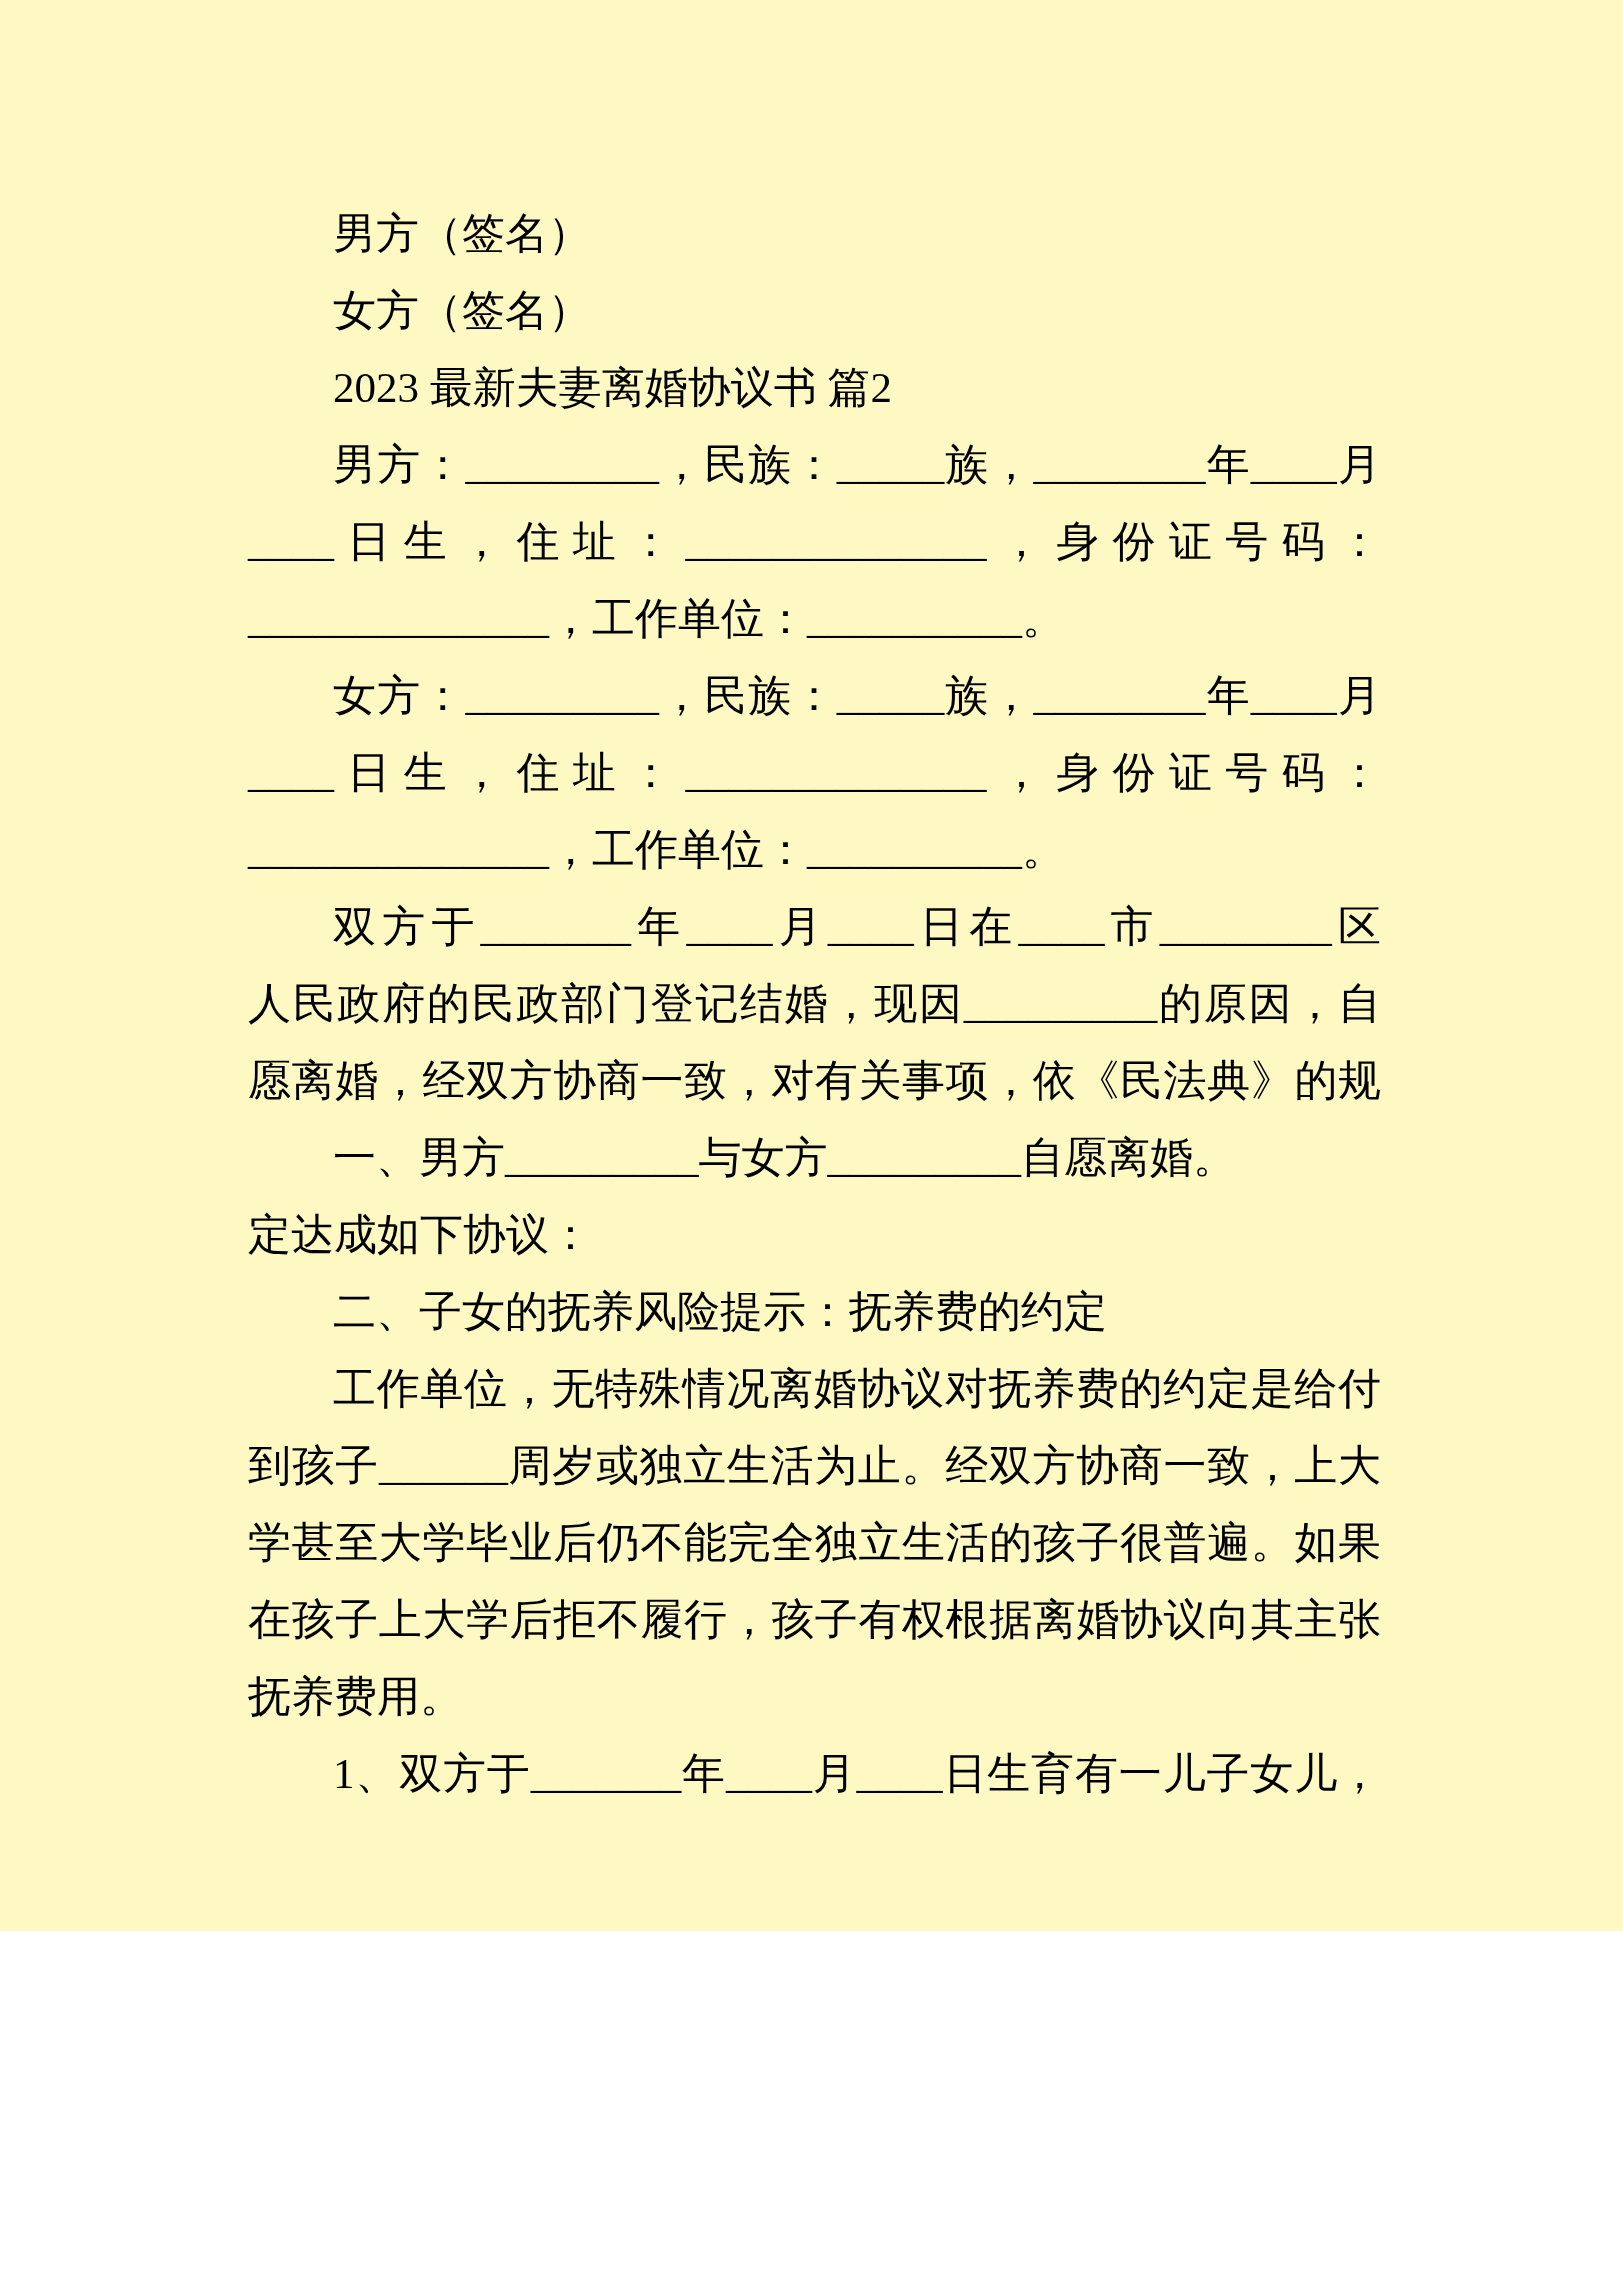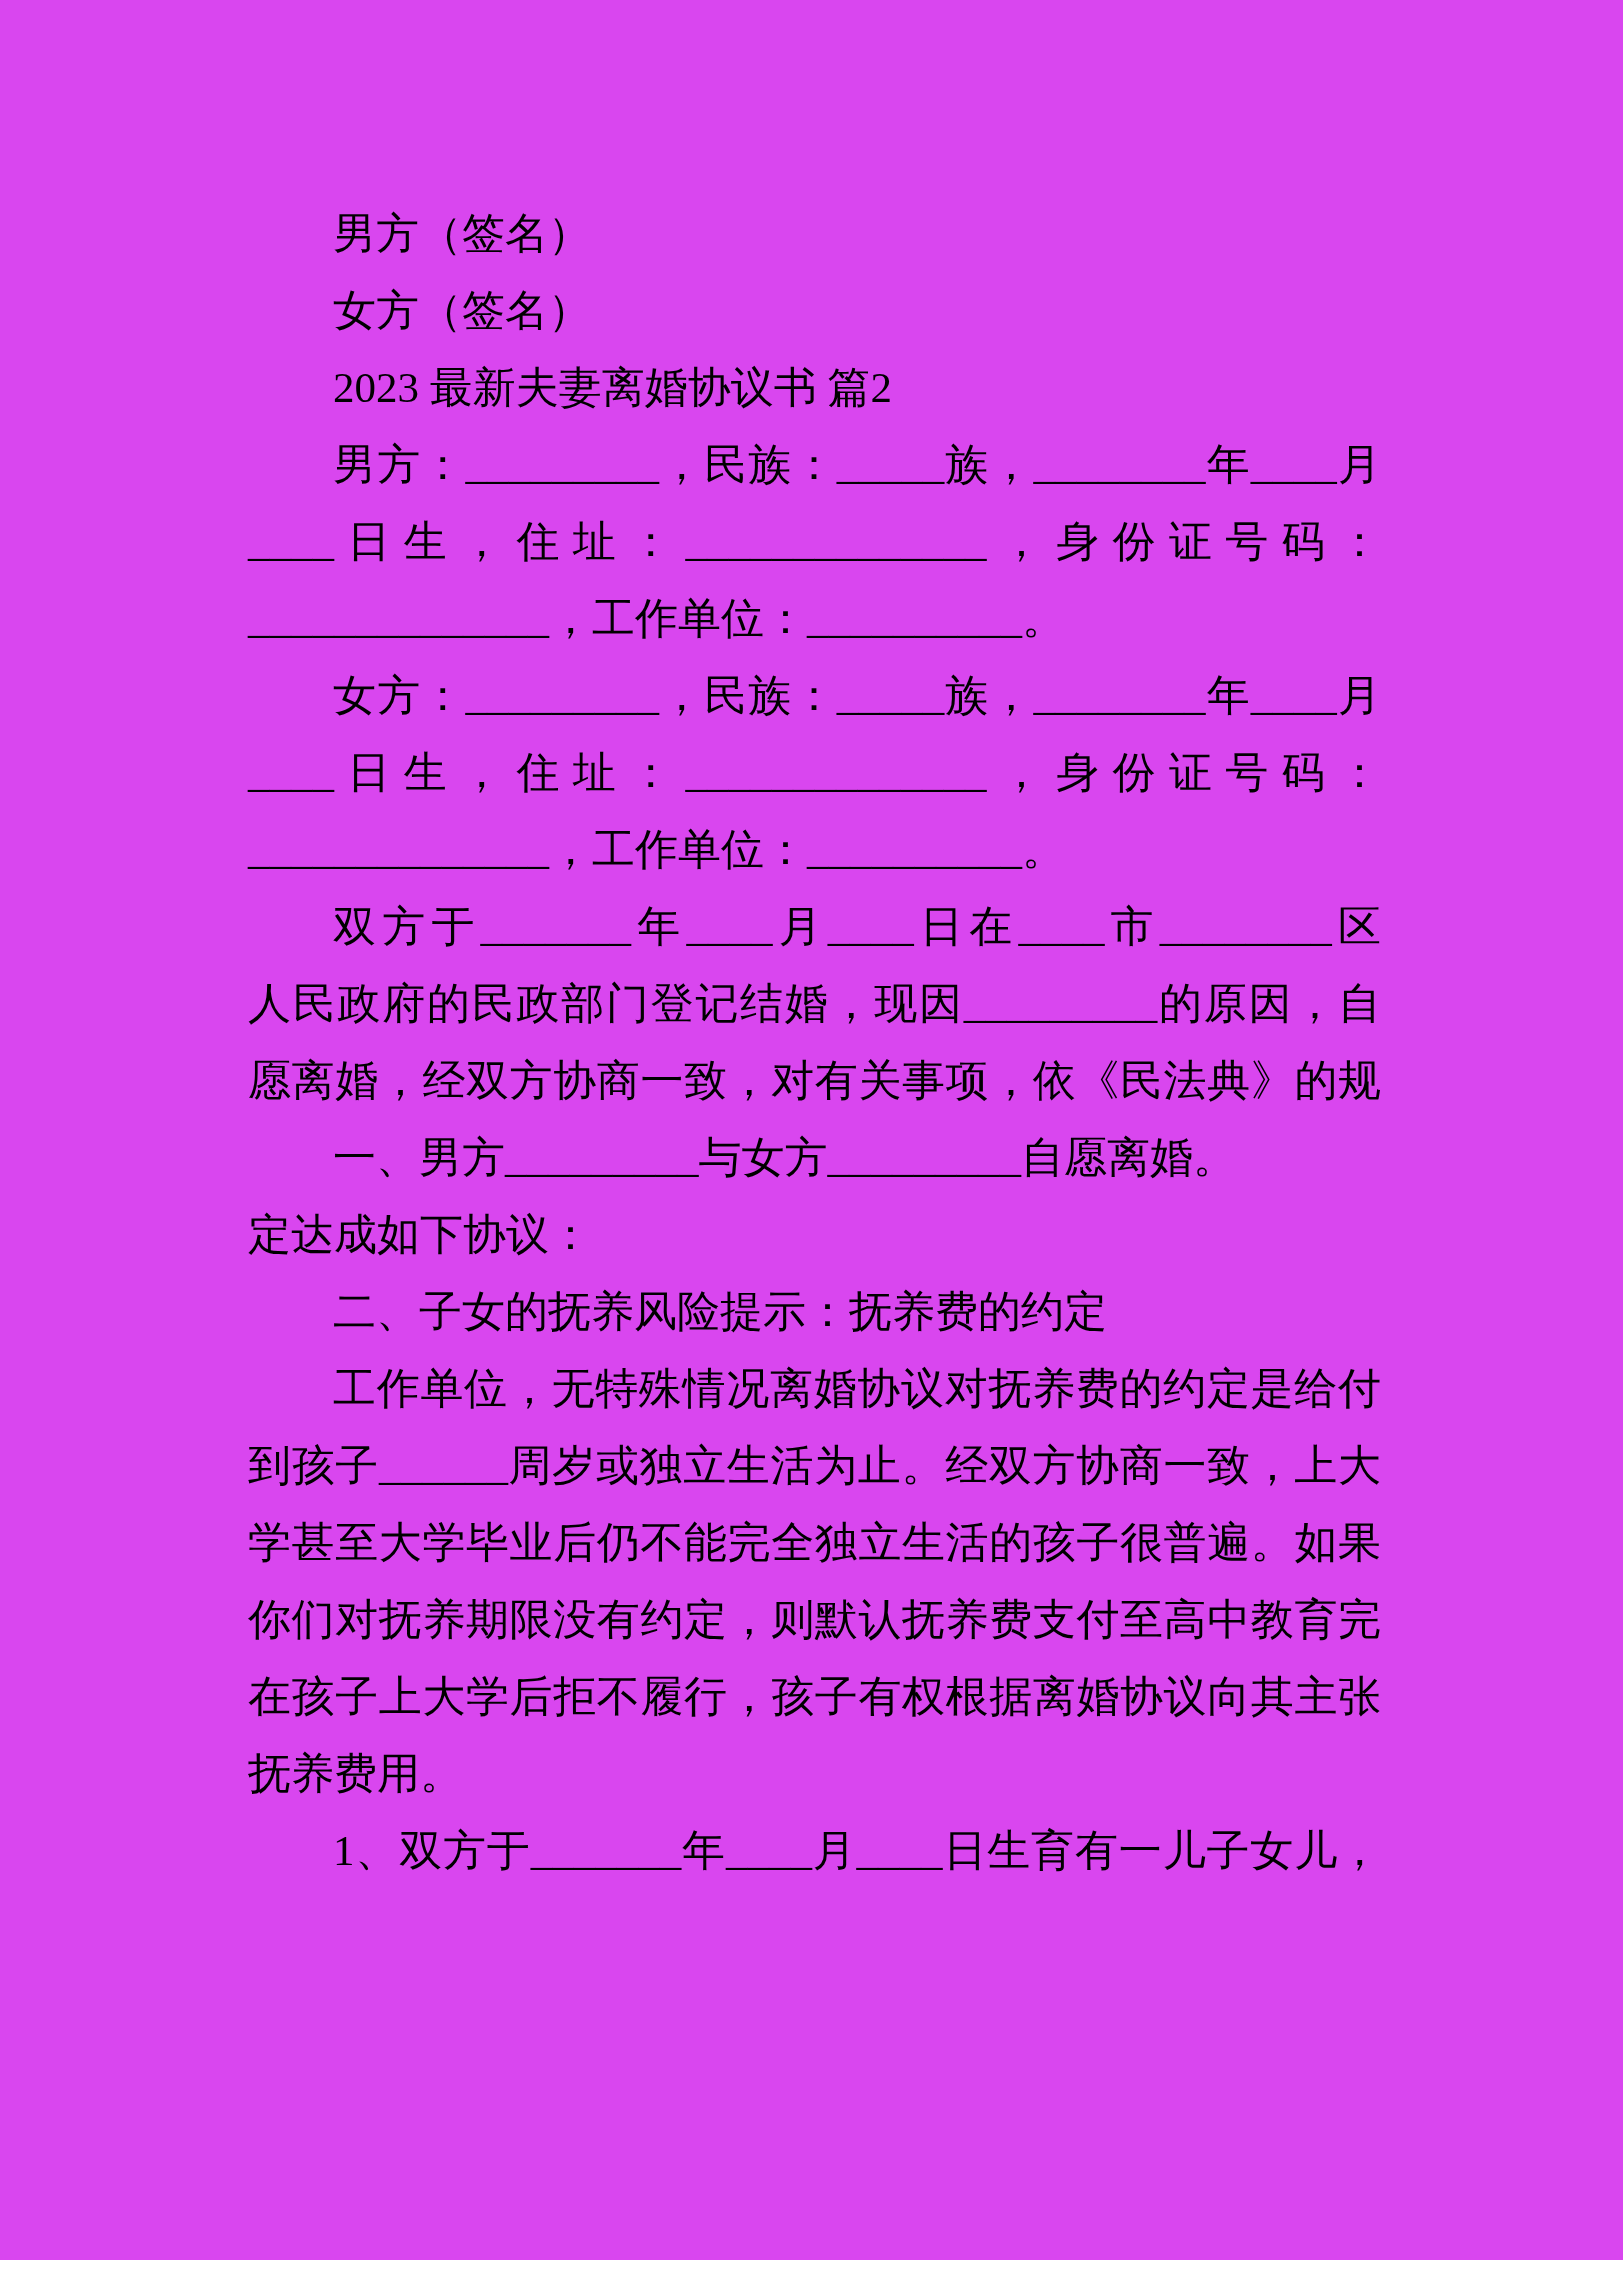--- a/index.html
+++ b/index.html
@@ -3,22 +3,22 @@
 <meta charset="utf-8">
 <style>
   html, body {
     margin: 0;
     padding: 0;
     background: #ffffff;
   }
   .page {
     position: relative;
     width: 1623px;
-    height: 2260px;
-    background: #d946ef;
+    height: 1931px;
+    background: #fef9c3;
     overflow: hidden;
   }
   .doc-content {
     position: absolute;
     left: 248px;
     top: 195px;
     width: 1133px;
     font-family: "Liberation Serif", "DejaVu Serif", serif;
     font-size: 43px;
     line-height: 77px;
@@ -55,19 +55,18 @@
       <div class="line">______________，工作单位：__________。</div>
       <div class="line indent justify">双方于_______年____月____日在____市________区</div>
       <div class="line justify">人民政府的民政部门登记结婚，现因_________的原因，自</div>
       <div class="line justify">愿离婚，经双方协商一致，对有关事项，依《民法典》的规</div>
       <div class="line indent">一、男方_________与女方_________自愿离婚。</div>
       <div class="line">定达成如下协议：</div>
       <div class="line indent">二、子女的抚养风险提示：抚养费的约定</div>
       <div class="line indent justify">工作单位，无特殊情况离婚协议对抚养费的约定是给付</div>
       <div class="line justify">到孩子______周岁或独立生活为止。经双方协商一致，上大</div>
       <div class="line justify">学甚至大学毕业后仍不能完全独立生活的孩子很普遍。如果</div>
-      <div class="line justify">你们对抚养期限没有约定，则默认抚养费支付至高中教育完</div>
       <div class="line justify">在孩子上大学后拒不履行，孩子有权根据离婚协议向其主张</div>
       <div class="line">抚养费用。</div>
       <div class="line indent justify">1、双方于_______年____月____日生育有一儿子女儿，</div>
     </div>
 </div>
 
 
 </body></html>

